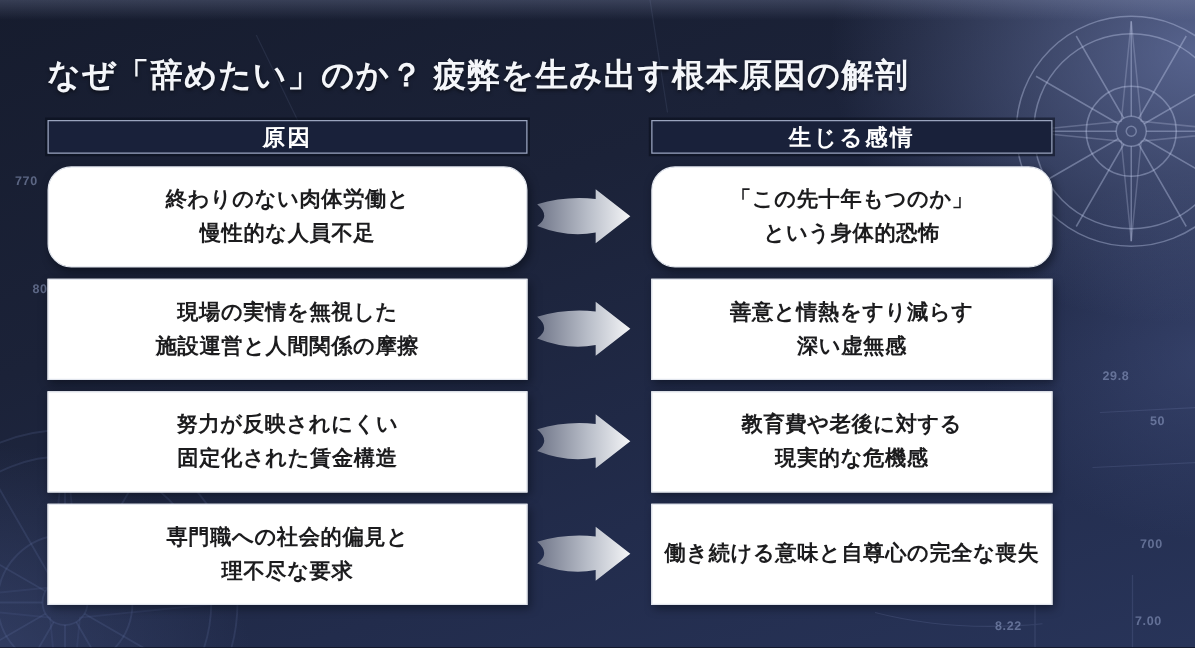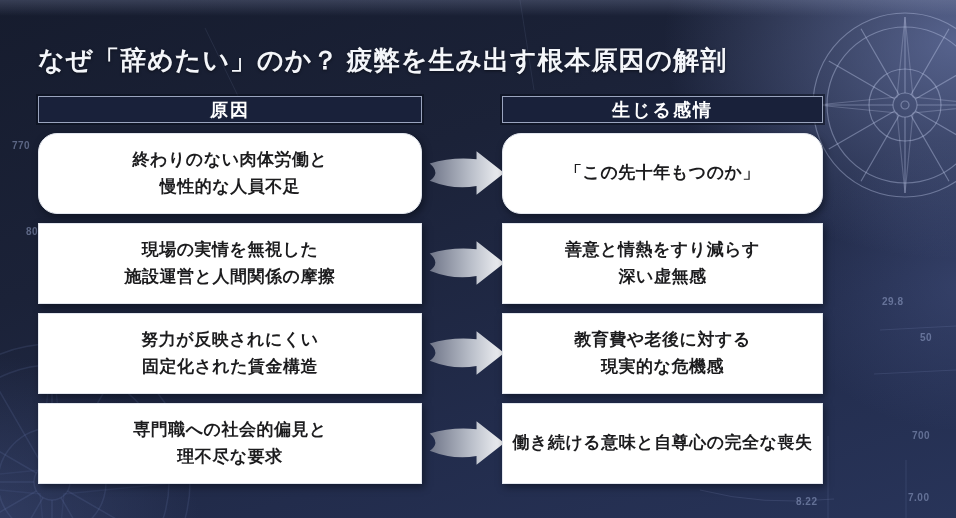--- a/index.html
+++ b/index.html
@@ -25,21 +25,21 @@
     text-shadow:0 1px 3px rgba(0,0,0,.5);white-space:nowrap;
   }
   .col-header{
     position:absolute;top:96px;height:27px;z-index:2;
     background:#19213a;border:1.5px solid #9aa4be;box-sizing:border-box;
     display:flex;align-items:center;justify-content:center;
     color:#ffffff;font-size:18px;font-weight:700;letter-spacing:2px;
     box-shadow:0 0 0 2px rgba(8,12,26,.55);
   }
   .col-left{left:38px;width:384px;}
-  .col-right{left:502px;width:321px;}
+  .col-right{left:521px;width:321px;}
   .card{
     position:absolute;height:81px;z-index:2;box-sizing:border-box;
     background:#ffffff;border:1px solid #e2e6ee;
     box-shadow:2px 3px 7px rgba(4,7,16,.5);
     display:flex;flex-direction:column;align-items:center;justify-content:center;
     text-align:center;color:#1c1c1e;font-weight:700;font-size:17px;line-height:1.55;
     letter-spacing:.5px;
   }
   .r1{top:133px;border-radius:19px;} .r2{top:223px;} .r3{top:313px;justify-content:center;} .r4{top:403px;}
   .arrow{position:absolute;left:428px;width:78px;height:50px;z-index:2;}
@@ -102,20 +102,21 @@
         <linearGradient id="ag0" x1="0" y1="0" x2="1" y2="0">
       <stop offset="0" stop-color="#707689"></stop>
           <stop offset="0.55" stop-color="#b9bec9"></stop>
           <stop offset="1" stop-color="#f4f5f7"></stop>
     </linearGradient>
       </defs>
     <path d="M2 17 Q28 9 56 12 L56 3 L88 28 L56 53 L56 43 Q30 48 2 37 Q15 28 2 17 Z" fill="url(#ag0)"></path>
   </svg>
   <div class="card col-right r1">
     <span>「この先十年もつのか」</span>
+    <span>という身体的恐怖</span>
   </div>
 
   <div class="card col-left r2">
     <span>現場の実情を無視した</span>
     <span>施設運営と人間関係の摩擦</span>
   </div>
   <svg class="arrow a2" viewBox="0 0 90 56" aria-hidden="true">
     <defs>
         <linearGradient id="ag1" x1="0" y1="0" x2="1" y2="0">
       <stop offset="0" stop-color="#707689"></stop>

